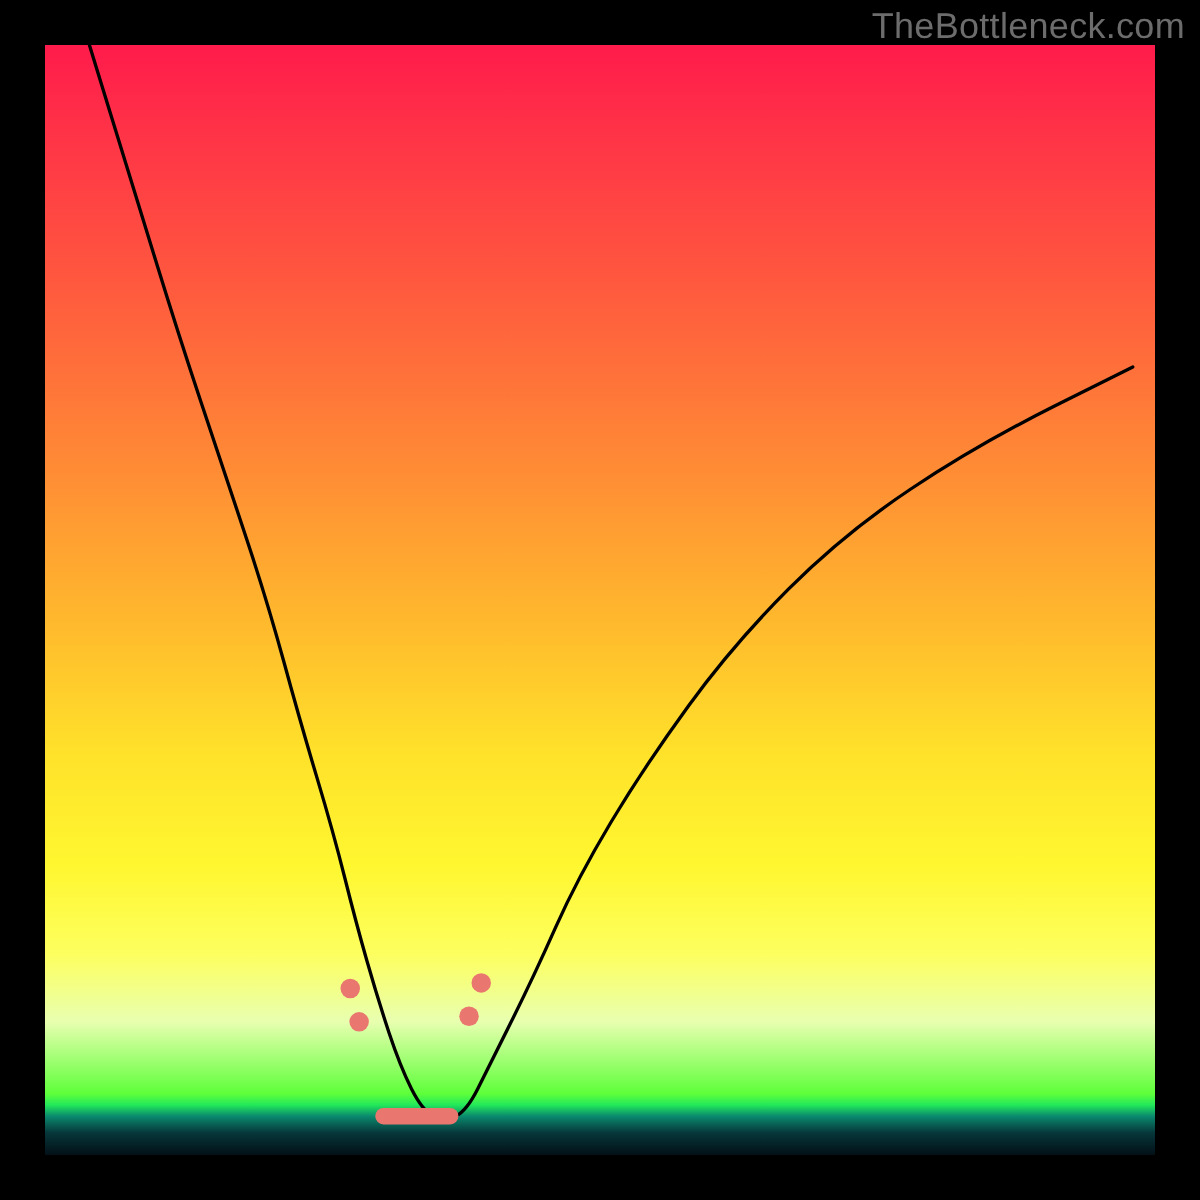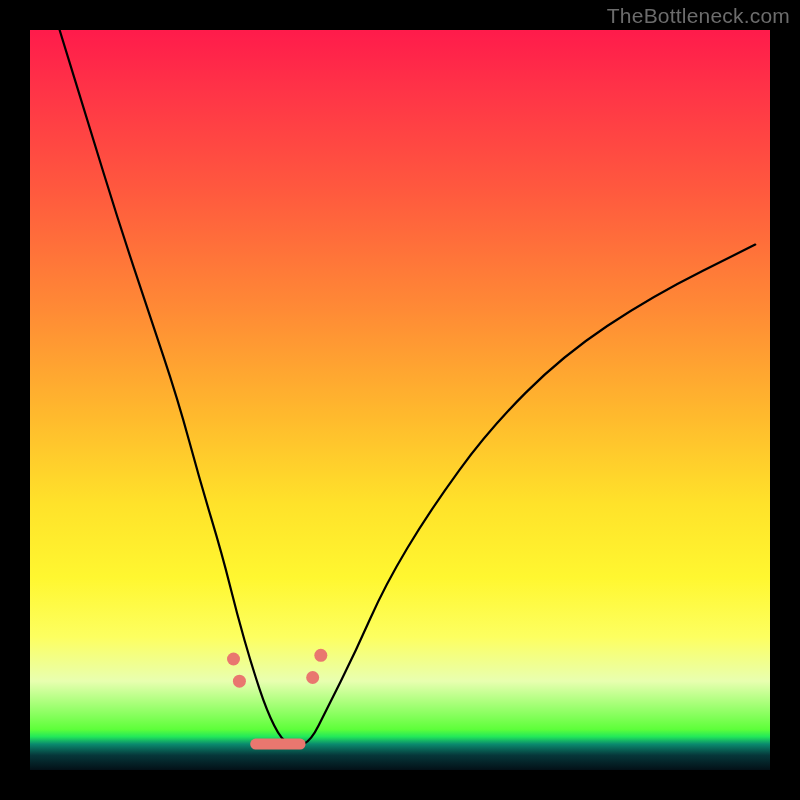--- a/index.html
+++ b/index.html
@@ -50,21 +50,21 @@
       #0a8a6e 96.5%,
       #06373a 98%,
       #031017 100%
     );
   }
   .attribution {
     position: absolute;
     top: 4px;
     right: 10px;
     color: #6c6c6c;
-    font-size: 21px;
+    font-size: 24px;
     font-weight: 500;
     letter-spacing: 0.2px;
   }
   svg.curve {
     position: absolute;
     left: 0;
     top: 0;
     width: 740px;
     height: 740px;
     overflow: visible;

